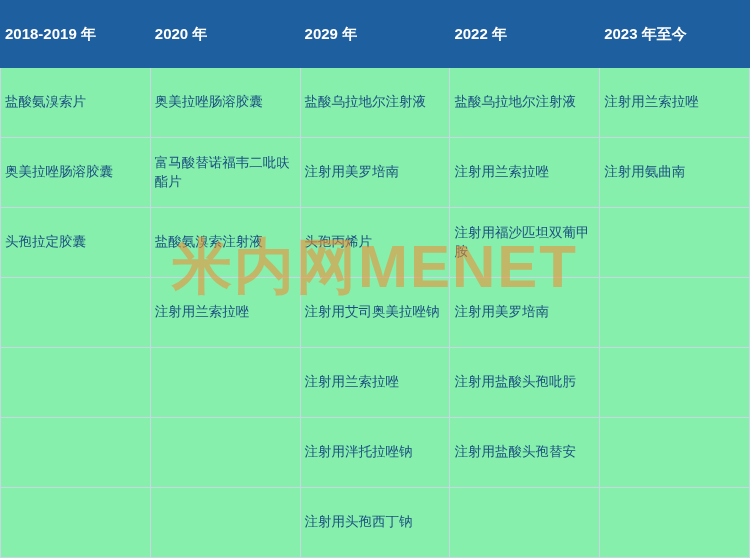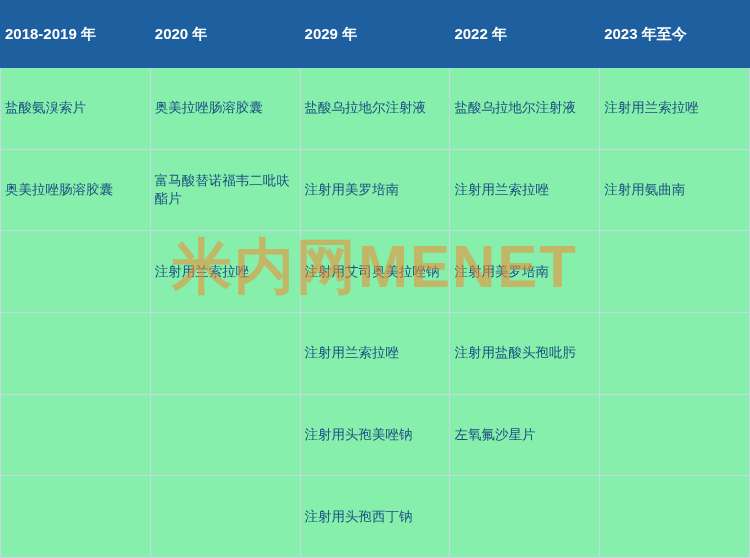--- a/index.html
+++ b/index.html
@@ -90,38 +90,45 @@
         <td>注射用兰索拉唑</td>
       </tr>
       <tr>
         <td>奥美拉唑肠溶胶囊</td>
         <td>富马酸替诺福韦二吡呋酯片</td>
         <td>注射用美罗培南</td>
         <td>注射用兰索拉唑</td>
         <td>注射用氨曲南</td>
       </tr>
       <tr>
+        <td>头孢拉定胶囊</td>
+        <td>盐酸氨溴索注射液</td>
+        <td>头孢丙烯片</td>
+        <td>注射用福沙匹坦双葡甲胺</td>
+        <td></td>
+      </tr>
+      <tr>
         <td></td>
         <td>注射用兰索拉唑</td>
         <td>注射用艾司奥美拉唑钠</td>
         <td>注射用美罗培南</td>
         <td></td>
       </tr>
       <tr>
         <td></td>
         <td></td>
         <td>注射用兰索拉唑</td>
         <td>注射用盐酸头孢吡肟</td>
         <td></td>
       </tr>
       <tr>
         <td></td>
         <td></td>
-        <td>注射用头孢美唑钠</td>
-        <td>左氧氟沙星片</td>
+        <td>注射用泮托拉唑钠</td>
+        <td>注射用盐酸头孢替安</td>
         <td></td>
       </tr>
       <tr>
         <td></td>
         <td></td>
         <td>注射用头孢西丁钠</td>
         <td></td>
         <td></td>
       </tr>
     </tbody>

